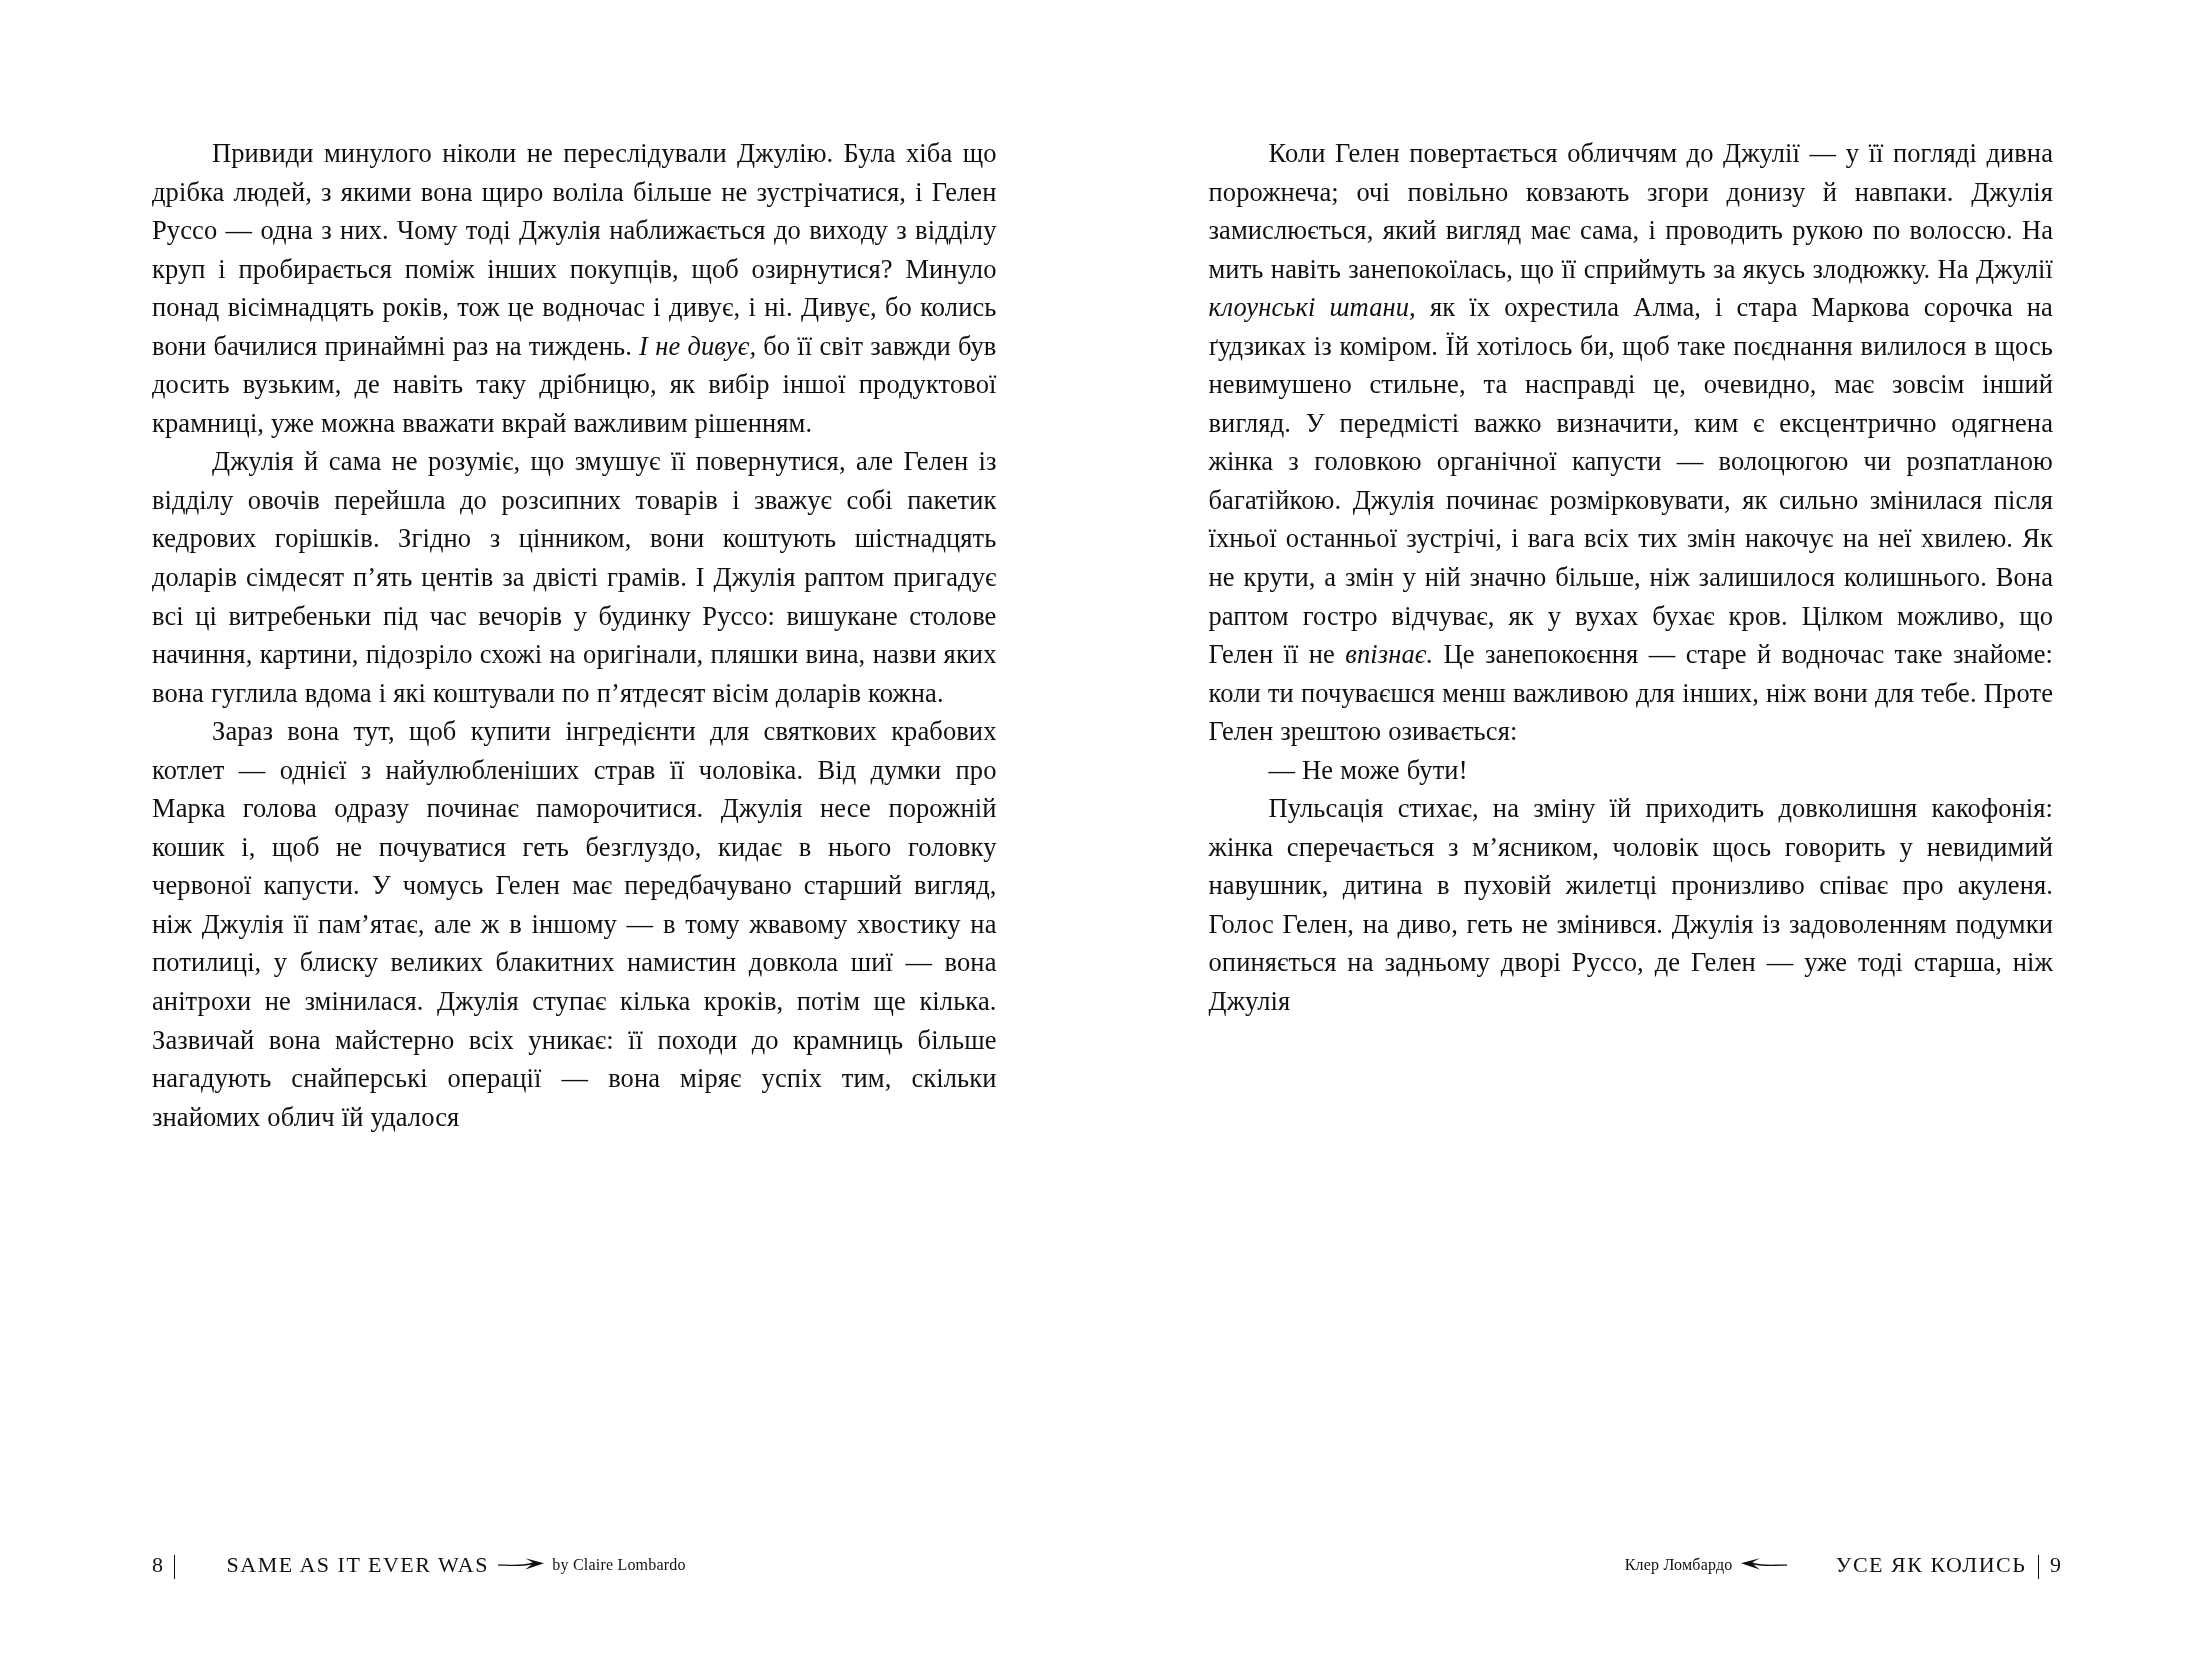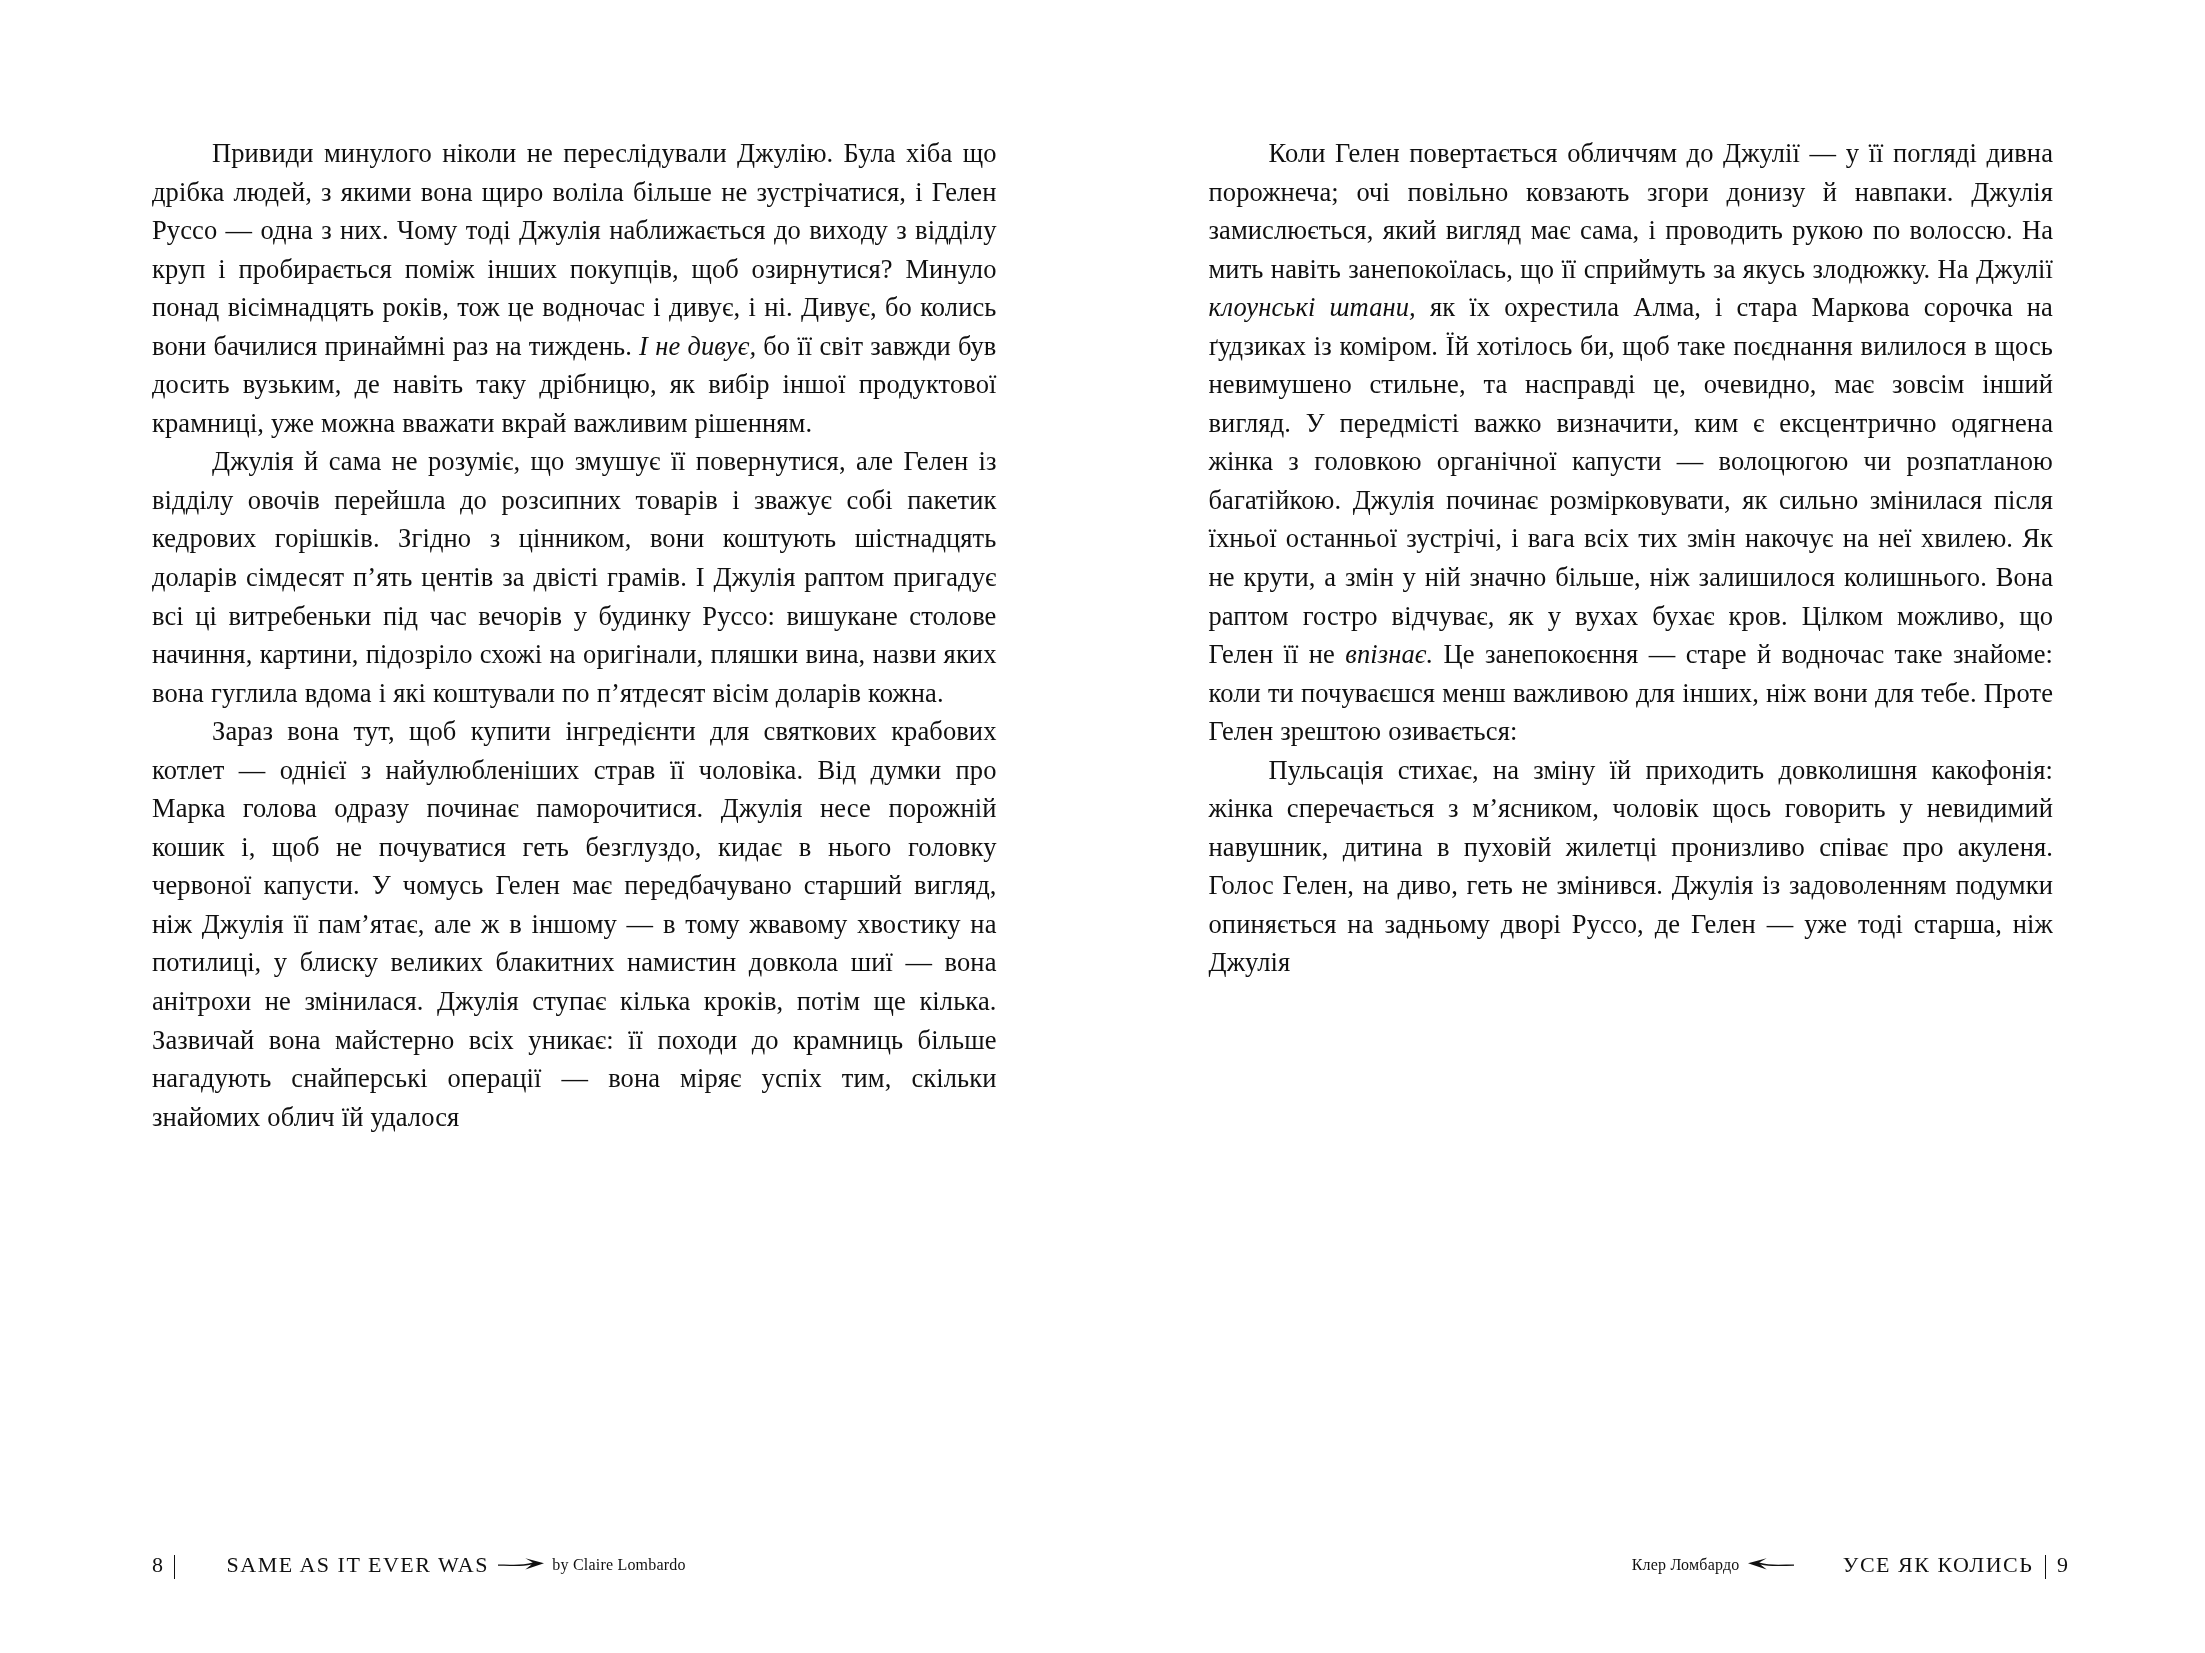--- a/index.html
+++ b/index.html
@@ -63,21 +63,21 @@
     letter-spacing: 0.7px;
     white-space: nowrap;
     display: flex;
     align-items: center;
     gap: 0;
   }
   .footer-left {
     left: 152px;
   }
   .footer-right {
-    right: 137px;
+    right: 144px;
   }
   .folio {
     font-size: 22px;
     letter-spacing: 0;
   }
   .rule {
     display: inline-block;
     width: 1.2px;
     height: 24px;
     background: #101010;
@@ -123,20 +123,21 @@
           <path d="M0 12 C 18 12, 40 14, 56 9 L 44 2 L 74 10 L 44 20 L 54 12 C 38 16, 18 14, 0 14 Z" fill="#101010"></path>
         </svg>
       </span>
       <span class="byline">by Claire Lombardo</span>
     </div>
   </div>
 
   <div class="page page-right">
     <div class="textblock">
       <p id="R3">Коли Гелен повертається обличчям до Джулії — у її погляді дивна порожнеча; очі повільно ковзають згори донизу й навпаки. Джулія замислюється, який вигляд має сама, і проводить рукою по волоссю. На мить навіть занепокоїлась, що її сприймуть за якусь злодюжку. На Джулії <em>клоунські штани,</em> як їх охрестила Алма, і стара Маркова сорочка на ґудзиках із коміром. Їй хотілось би, щоб таке поєднання вилилося в щось невимушено стильне, та насправді це, очевидно, має зовсім інший вигляд. У передмісті важко визначити, ким є ексцентрично одягнена жінка з головкою органічної капусти — волоцюгою чи розпатланою багатійкою. Джулія починає розмірковувати, як сильно змінилася після їхньої останньої зустрічі, і вага всіх тих змін накочує на неї хвилею. Як не крути, а змін у ній значно більше, ніж залишилося колишнього. Вона раптом гостро відчуває, як у вухах бухає кров. Цілком можливо, що Гелен її не <em>впізнає.</em> Це занепокоєння — старе й водночас таке знайоме: коли ти почуваєшся менш важливою для інших, ніж вони для тебе. Проте Гелен зрештою озивається:</p>
+      <p class="dialogue" id="R4">— Не може бути!</p>
       <p id="R5">Пульсація стихає, на зміну їй приходить довколишня какофонія: жінка сперечається з м’ясником, чоловік щось говорить у невидимий навушник, дитина в пуховій жилетці пронизливо співає про акуленя. Голос Гелен, на диво, геть не змінився. Джулія із задоволенням подумки опиняється на задньому дворі Руссо, де Гелен — уже тоді старша, ніж Джулія</p>
     </div>
     <div class="footer footer-right">
       <span class="byline">Клер Ломбардо</span>
       <span class="arrow">
         <svg width="46" height="13.7" viewBox="0 0 74 22" xmlns="http://www.w3.org/2000/svg">
           <path d="M74 12 C 56 12, 34 14, 18 9 L 30 2 L 0 10 L 30 20 L 20 12 C 36 16, 56 14, 74 14 Z" fill="#101010"></path>
         </svg>
       </span>
       <span class="smallcaps">УСЕ ЯК КОЛИСЬ</span>

